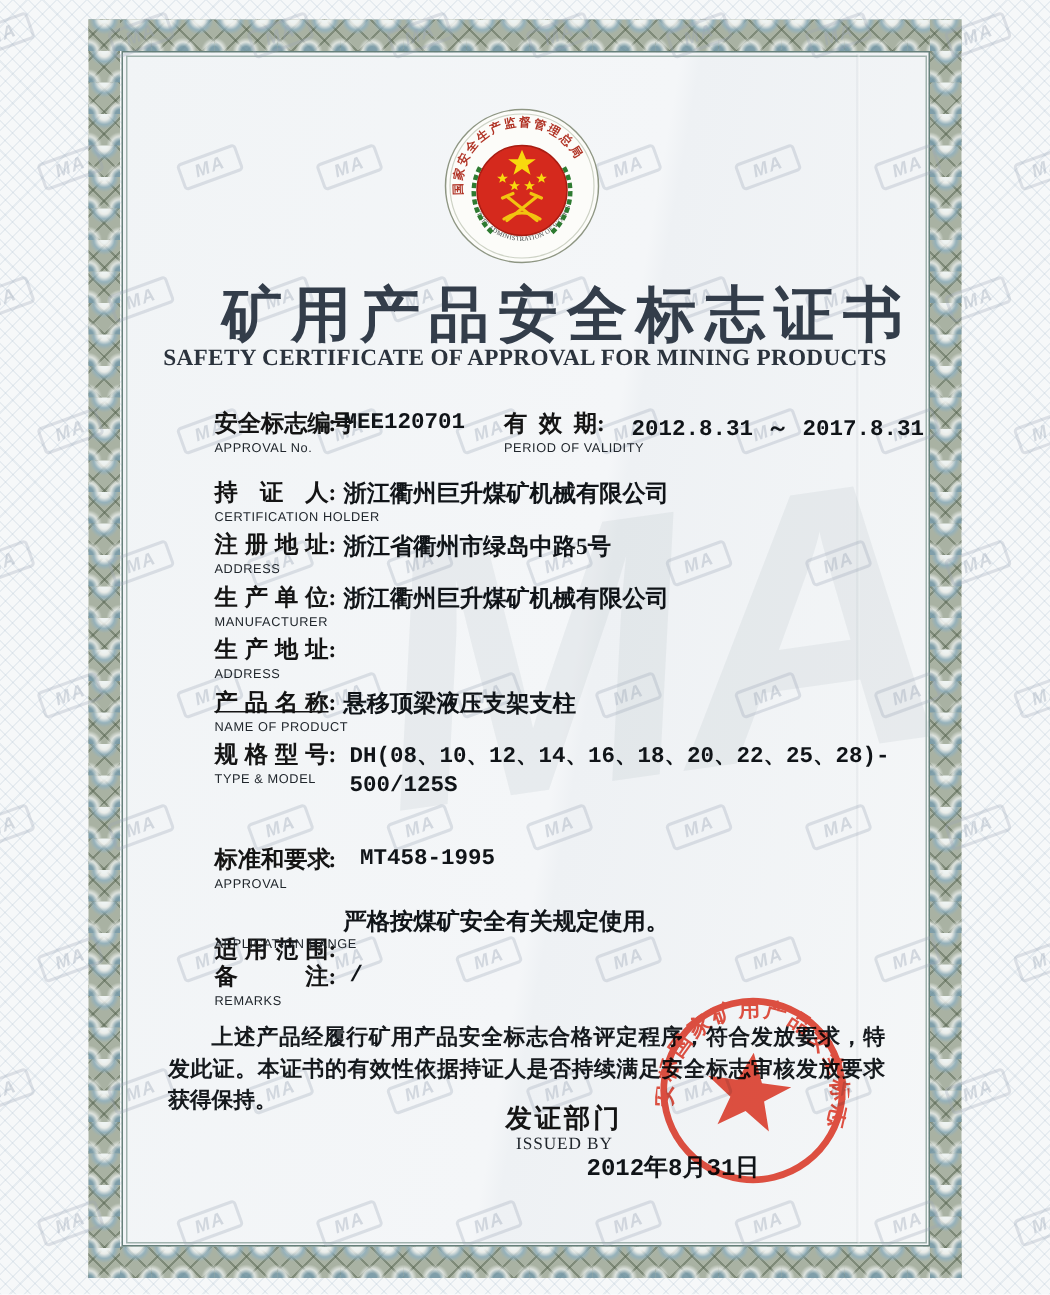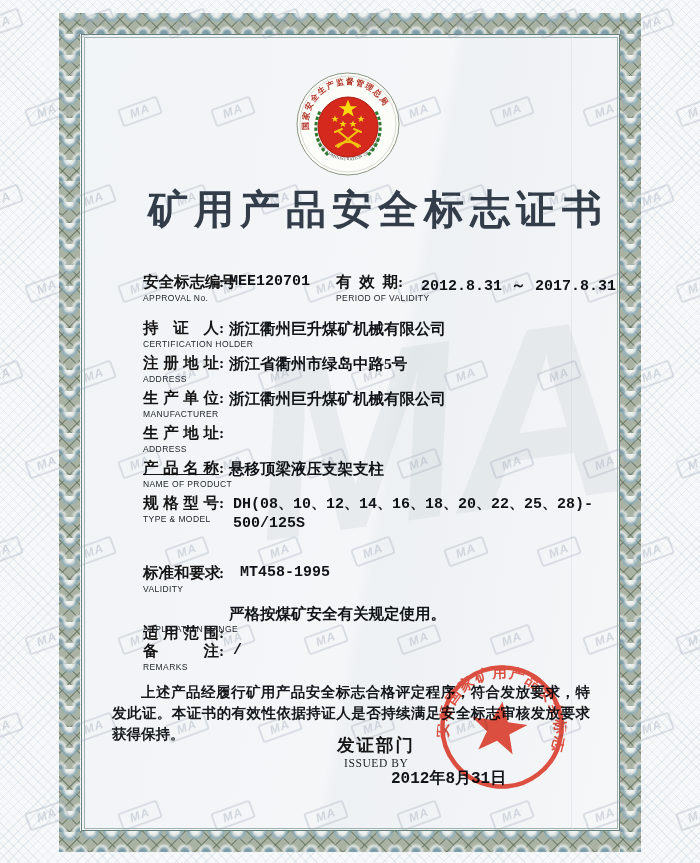--- a/index.html
+++ b/index.html
@@ -235,20 +235,21 @@
     <g stroke="#f2c410" stroke-width="2.1" fill="none" stroke-linecap="round">
       <path d="M42,59 L62,75"></path>
       <path d="M62,59 L42,75"></path>
       <path d="M39,60 L46,57"></path>
       <path d="M58,57 L65,60"></path>
       <path d="M40,74 Q52,66 64,74"></path>
     </g>
   </svg>
 
   <div class="title">矿用产品安全标志证书</div>
+  <div class="subtitle">SAFETY CERTIFICATE OF APPROVAL FOR MINING PRODUCTS</div>
 
   <div class="zh-label" style="left:143px;top:272px;"><span class="just" style="width:76px;">安全标志编号</span>:</div>
   <div class="sub-label" style="left:143px;top:293px;">APPROVAL No.</div>
   <div class="val-en" style="left:229px;top:273px;">MEE120701</div>
 
   <div class="zh-label" style="left:336px;top:272px;"><span class="just" style="width:62px;">有效期</span>:</div>
   <div class="sub-label" style="left:336px;top:293px;">PERIOD OF VALIDITY</div>
   <div class="val-en" style="left:421px;top:276px;">2012.8.31 ～ 2017.8.31</div>
 
   <div class="zh-label" style="left:143px;top:318px;"><span class="just" style="width:76px;">持证人</span>:</div>
@@ -269,21 +270,21 @@
   <div class="zh-label" style="left:143px;top:458px;"><span class="just" style="width:76px;text-decoration:underline;">产品名称</span>:</div>
   <div class="sub-label" style="left:143px;top:479px;">NAME OF PRODUCT</div>
   <div class="val-zh" style="left:229px;top:459px;">悬移顶梁液压支架支柱</div>
 
   <div class="zh-label" style="left:143px;top:493px;"><span class="just" style="width:76px;">规格型号</span>:</div>
   <div class="sub-label" style="left:143px;top:514px;">TYPE &amp; MODEL</div>
   <div class="val-en" style="left:233px;top:494px;">DH(08、10、12、14、16、18、20、22、25、28)-</div>
   <div class="val-en" style="left:233px;top:515px;">500/125S</div>
 
   <div class="zh-label" style="left:143px;top:563px;"><span class="just" style="width:76px;">标准和要求</span>:</div>
-  <div class="sub-label" style="left:143px;top:584px;">VALIDITY</div>
+  <div class="sub-label" style="left:143px;top:584px;">APPROVAL</div>
   <div class="val-en" style="left:240px;top:564px;text-align:right;">MT458-1995</div>
 
   <div class="zh-label" style="left:143px;top:623px;"><span class="just" style="width:76px;">适用范围</span>:</div>
   <div class="sub-label" style="left:143px;top:624px;">APPLICATION RANGE</div>
   <div class="val-zh" style="left:229px;top:604px;">严格按煤矿安全有关规定使用。</div>
 
   <div class="zh-label" style="left:143px;top:641px;"><span class="just" style="width:76px;">备注</span>:</div>
   <div class="sub-label" style="left:143px;top:662px;">REMARKS</div>
   <div class="val-en" style="left:233px;top:642px;">/</div>
 

